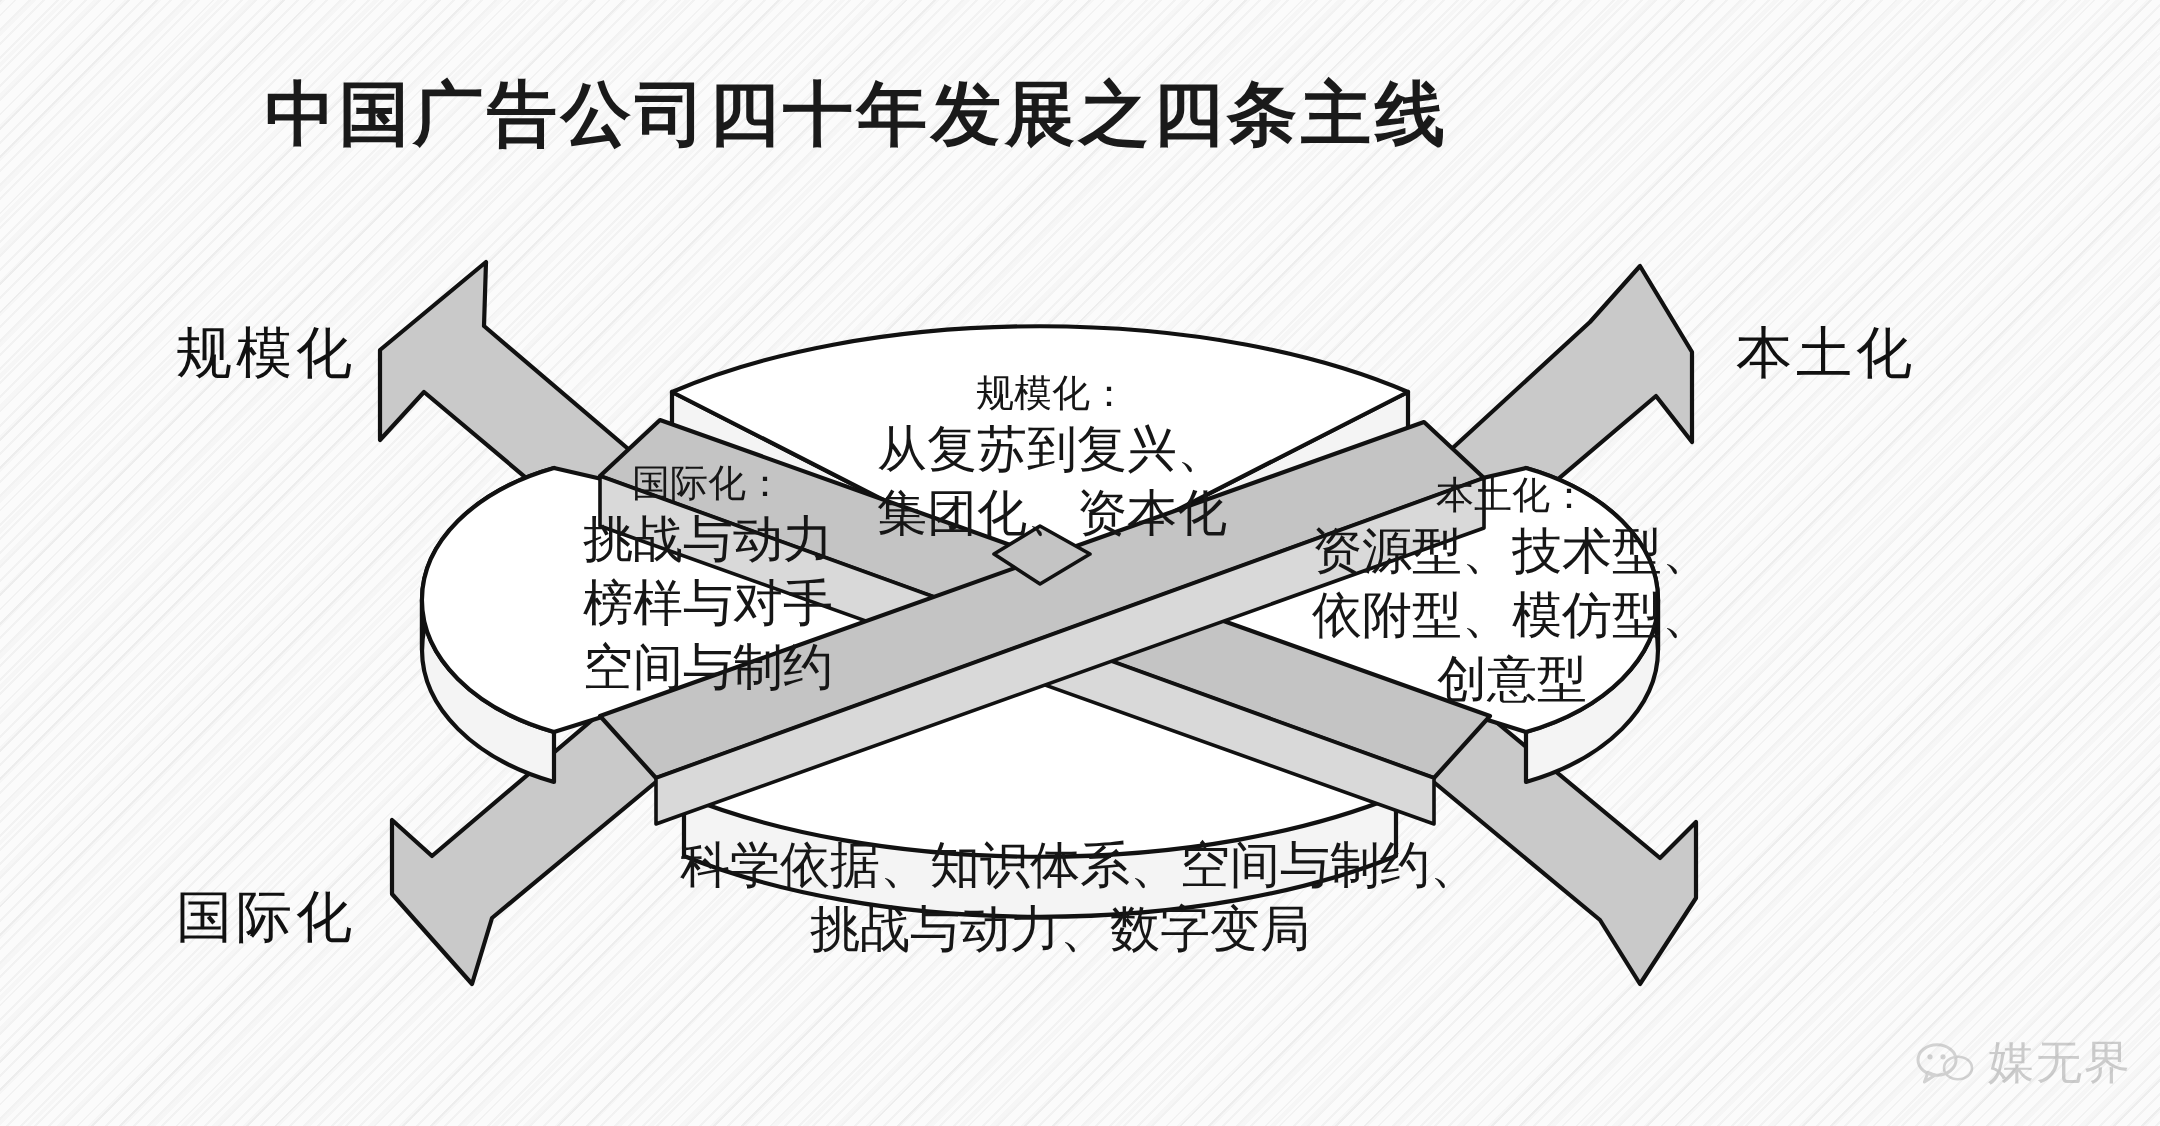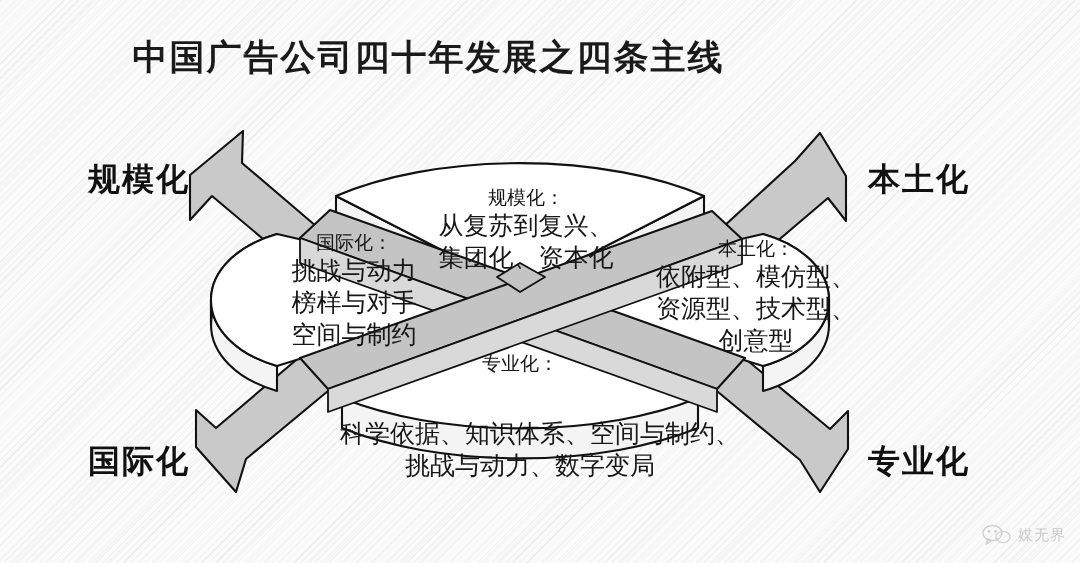--- a/index.html
+++ b/index.html
@@ -42,22 +42,22 @@
   }
   #stage {
     position: absolute;
     left: 0;
     top: 0;
     width: 1080px;
     height: 563px;
   }
   .corner-label {
     position: absolute;
-    font-size: 32px;
-    font-weight: 700;
+    font-size: 28px;
+    font-weight: 400;
     color: #111111;
     letter-spacing: 2px;
     font-family: "Liberation Sans", "DejaVu Sans", sans-serif;
     white-space: nowrap;
   }
   #lbl-tl { left: 88px;  top: 158px; }
   #lbl-tr { left: 868px; top: 158px; }
   #lbl-bl { left: 88px;  top: 440px; }
   #lbl-br { left: 868px; top: 440px; }
 
@@ -82,21 +82,21 @@
   #watermark {
     position: absolute;
     right: 14px;
     bottom: 16px;
     display: flex;
     align-items: center;
     gap: 7px;
     opacity: 0.42;
   }
   #watermark .wm-text {
-    font-size: 15px;
+    font-size: 23px;
     color: #8d8d8d;
     font-family: Liberation Serif, serif;
     letter-spacing: 1px;
   }
 </style>
 </head>
 <body>
 
 <div id="page">
 
@@ -169,45 +169,41 @@
 
     <g>
       <path class="band olth" d="M 497,277 L 520,263 L 545,277 L 520,292 Z"></path>
     </g>
 
   </svg>
 
   <div class="corner-label" id="lbl-tl">规模化</div>
   <div class="corner-label" id="lbl-tr">本土化</div>
   <div class="corner-label" id="lbl-bl">国际化</div>
-  <div class="corner-label" id="lbl-br">专业化</div>
 
   <div class="wedge-text" id="txt-top">
     <div class="hd">规模化：</div>
     <div class="ln">从复苏到复兴、</div>
     <div class="ln">集团化、资本化</div>
   </div>
 
   <div class="wedge-text" id="txt-left">
     <div class="hd">国际化：</div>
     <div class="ln">挑战与动力</div>
     <div class="ln">榜样与对手</div>
     <div class="ln">空间与制约</div>
   </div>
 
   <div class="wedge-text" id="txt-right">
     <div class="hd">本土化：</div>
+    <div class="ln">资源型、技术型、</div>
     <div class="ln">依附型、模仿型、</div>
-    <div class="ln">资源型、技术型、</div>
     <div class="ln">创意型</div>
   </div>
 
-  <div class="wedge-text" id="txt-bot-h">
-    <div class="hd">专业化：</div>
-  </div>
 
   <div class="wedge-text" id="txt-bot-b">
     <div class="ln">科学依据、知识体系、空间与制约、</div>
     <div class="ln">挑战与动力、数字变局</div>
   </div>
 
   <div id="watermark">
     <svg width="30" height="24" viewBox="0 0 30 24">
       <ellipse cx="11.5" cy="10" rx="9.5" ry="7.6" fill="none" stroke="#9a9a9a" stroke-width="1.5"></ellipse>
       <path d="M 7,16.2 L 5.2,21 L 10.5,17.6 Z" fill="none" stroke="#9a9a9a" stroke-width="1.5" stroke-linejoin="round"></path>

